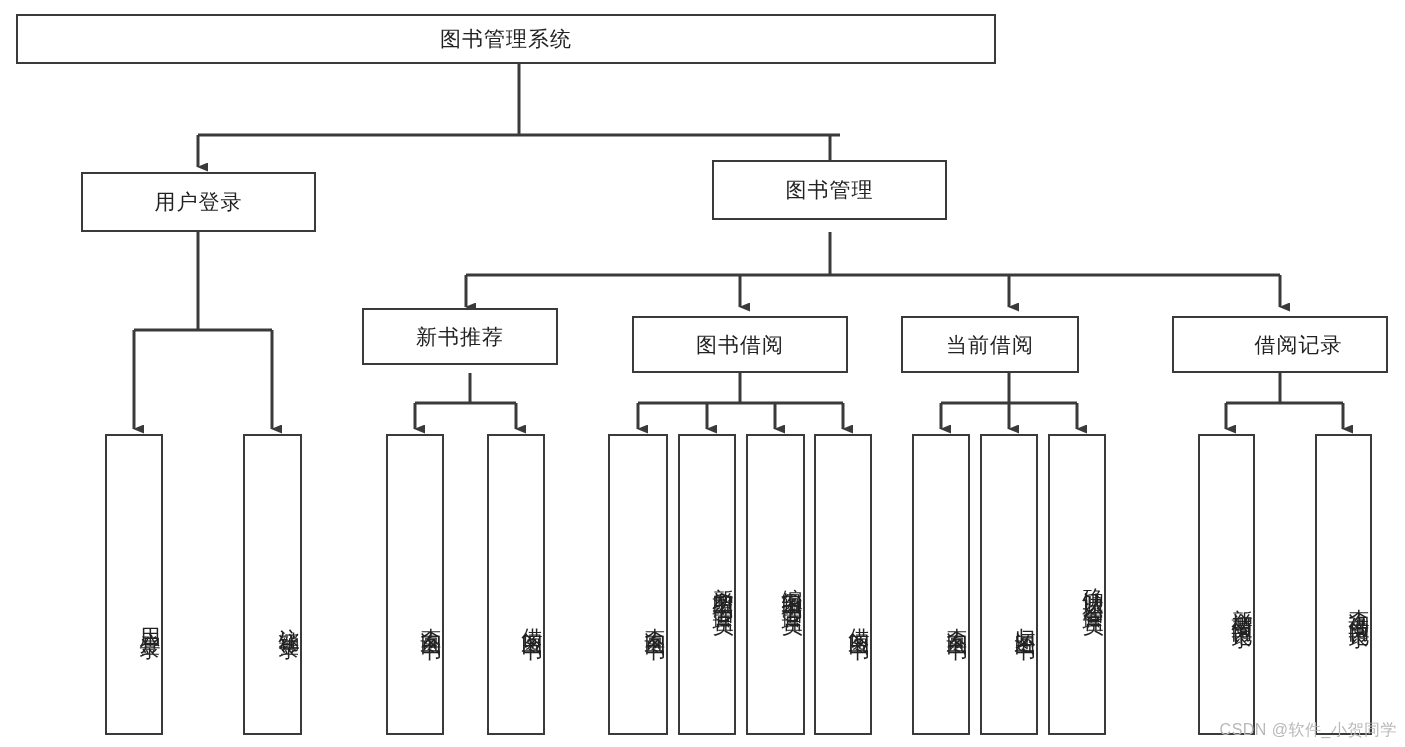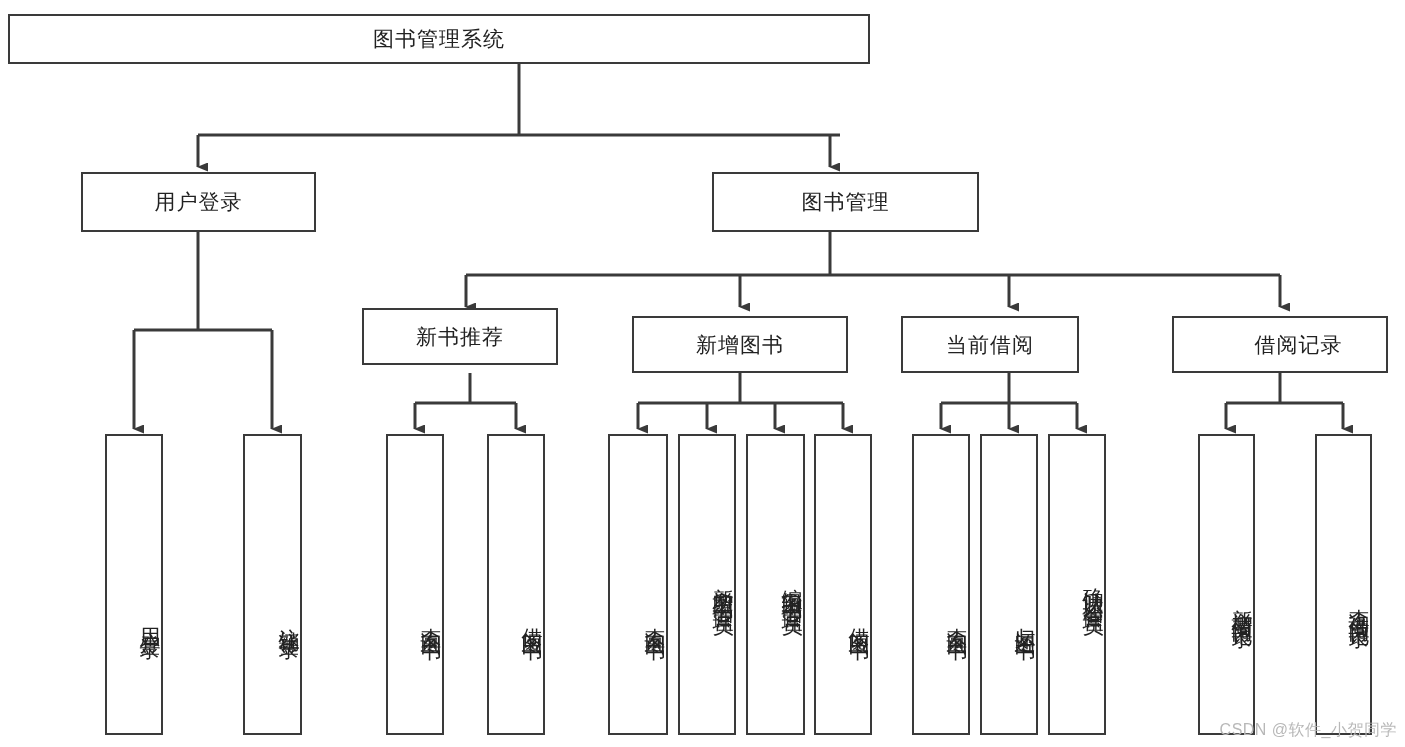--- a/index.html
+++ b/index.html
@@ -117,29 +117,29 @@
       <path d="M 1009 403 L 1009 429" marker-end="url(#arrowhead)"></path>
       <path d="M 1077 403 L 1077 429" marker-end="url(#arrowhead)"></path>
 
       <path d="M 1280 373 L 1280 403"></path>
       <path d="M 1226 403 L 1343 403"></path>
       <path d="M 1226 403 L 1226 429" marker-end="url(#arrowhead)"></path>
       <path d="M 1343 403 L 1343 429" marker-end="url(#arrowhead)"></path>
     </g>
   </svg>
 
-  <div class="node horizontal node-level-1" style="left:8px; top:14px; width:862px; height:50px;">图书管理系统</div>
+  <div class="node horizontal node-level-1" style="left:16px; top:14px; width:980px; height:50px;">图书管理系统</div>
 
   <div class="node horizontal" style="left:81px; top:172px; width:235px; height:60px;">用户登录</div>
 
-  <div class="node horizontal" style="left:712px; top:172px; width:267px; height:60px;">图书管理</div>
+  <div class="node horizontal" style="left:712px; top:160px; width:235px; height:60px;">图书管理</div>
 
   <div class="node horizontal" style="left:362px; top:308px; width:196px; height:57px;">新书推荐</div>
 
-  <div class="node horizontal" style="left:632px; top:316px; width:216px; height:57px;">新增图书</div>
+  <div class="node horizontal" style="left:632px; top:316px; width:216px; height:57px;">图书借阅</div>
 
   <div class="node horizontal" style="left:901px; top:316px; width:178px; height:57px;">当前借阅</div>
 
   <div class="node horizontal" style="left:1172px; top:316px; width:216px; height:57px;padding-left:37px;">借阅记录</div>
 
   <div class="node vertical" style="left:105px; top:434px; width:58px; height:301px; padding-top:68px;">用户登录</div>
 
   <div class="node vertical" style="left:243px; top:434px; width:59px; height:301px; padding-top:68px;">注销登录</div>
 
   <div class="node vertical" style="left:386px; top:434px; width:58px; height:301px; padding-top:68px;">查询图书</div>

